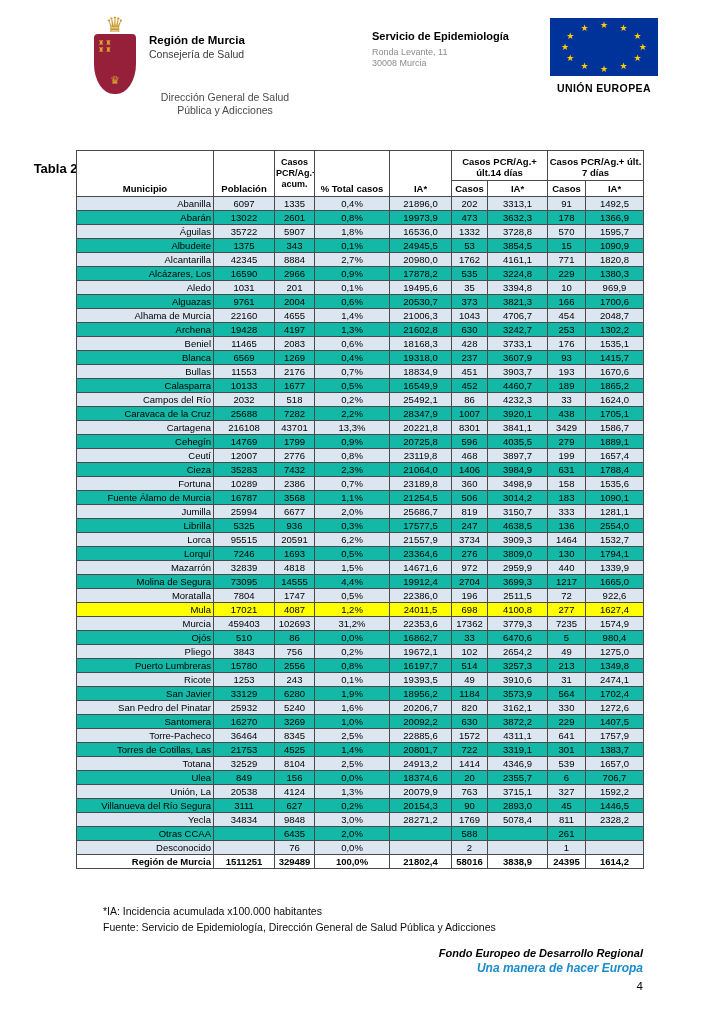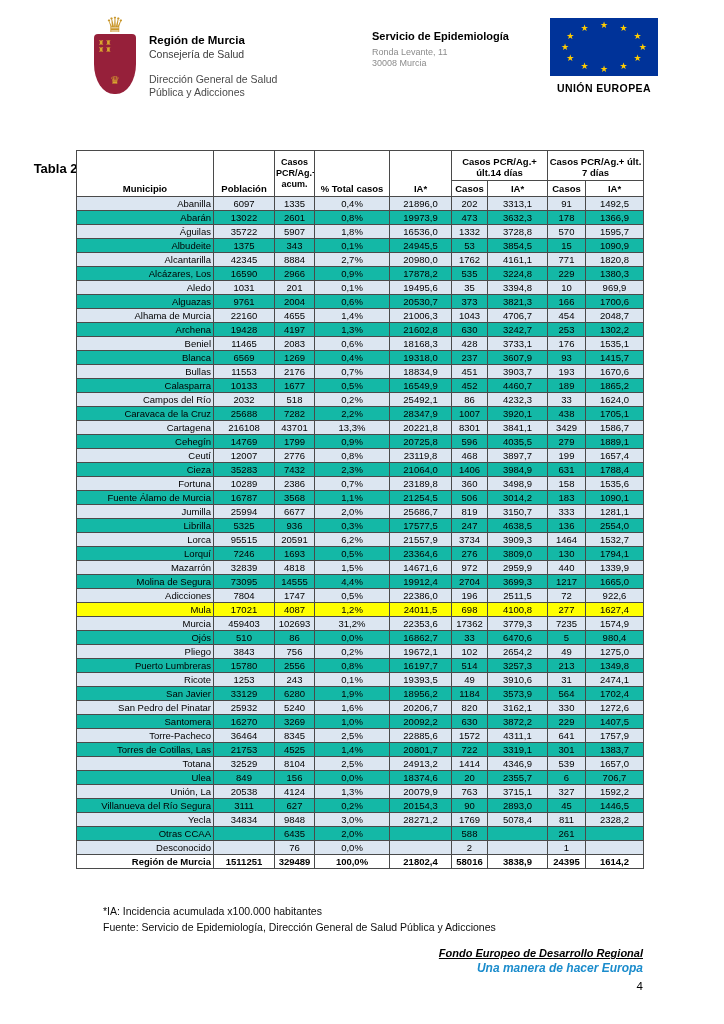--- a/index.html
+++ b/index.html
@@ -15,21 +15,21 @@
   .crest { position:relative; width:46px; height:82px; }
   .crest-crown { position:absolute; top:-4px; left:0; width:46px; text-align:center;
                  color:#c9972b; font-size:21px; line-height:21px; }
   .shield { position:absolute; top:16px; left:2px; width:42px; height:60px; background:#96203a;
             border-radius:4px 4px 20px 20px / 4px 4px 30px 30px; }
   .castles { position:absolute; top:5px; left:4px; color:#d9a62e; font-size:7px; line-height:7px; letter-spacing:1px; }
   .shield-crown { position:absolute; bottom:8px; left:0; width:100%; text-align:center; color:#d9a62e; font-size:11px; line-height:11px; }
   .org-text { padding-top:16px; }
   .org-title { font-weight:bold; font-size:11.5px; line-height:13px; }
   .org-sub { font-size:10.5px; color:#3c3c3c; margin-top:1px; }
-  .org-dept { font-size:10.5px; color:#4a4a4a; margin-top:13px; max-width:152px; line-height:12.5px; }
+  .org-dept { font-size:10.5px; color:#4a4a4a; margin-top:31px; max-width:152px; line-height:12.5px;text-align:center; }
 
   .service-block { position:absolute; left:372px; top:30px; }
   .service-title { font-weight:bold; font-size:11px; line-height:12px; }
   .service-addr { font-size:9px; color:#8c8c8c; margin-top:5px; line-height:10.5px; }
 
   .eu-block { position:absolute; left:549px; top:18px; width:110px; text-align:center; }
   .eu-flag { position:relative; width:108px; height:58px; background:#003399; margin:0 auto; }
   .star { position:absolute; color:#ffcc00; font-size:9px; line-height:9px; transform:translate(-50%,-50%); }
   .eu-label { font-weight:bold; font-size:10.5px; margin-top:6px; letter-spacing:0.4px; }
 
@@ -51,21 +51,21 @@
   td.muni { text-align:right; padding-left:8px; }
   tr.even { background:#dce6f1; }
   tr.odd  { background:#14b8a6;margin-left:12px; }
   tr.hl   { background:#ffff00; }
   tr.total { background:#ffffff; }
   tr.total td { font-weight:bold; }
 
   
   .footnotes { position:absolute; left:103px; top:904px; font-size:10.5px; line-height:15.5px; color:#0d0d0d; }
   .footer-right { position:absolute; right:81px; top:947px; text-align:right; }
-  .footer-l1 { font-weight:bold; font-style:italic; font-size:11px; line-height:13px;text-decoration:underline; }
+  .footer-l1 { font-weight:bold; font-style:italic; font-size:11px; line-height:13px; }
   .footer-l2 { font-weight:bold; font-style:italic; font-size:12px; line-height:13px; color:#1b8ccc; margin-top:2px; }
   .page-number { font-size:11.5px; margin-top:5px; }
 </style>
 </head>
 <body>
 
 <div class="page">
 
   <div class="org-block">
     <div class="crest">
@@ -445,21 +445,21 @@
           <td>73095</td>
           <td>14555</td>
           <td>4,4%</td>
           <td>19912,4</td>
           <td>2704</td>
           <td>3699,3</td>
           <td>1217</td>
           <td>1665,0</td>
         </tr>
         <tr class="even">
-          <td class="muni">Adicciones</td>
+          <td class="muni">Moratalla</td>
           <td>7804</td>
           <td>1747</td>
           <td>0,5%</td>
           <td>22386,0</td>
           <td>196</td>
           <td>2511,5</td>
           <td>72</td>
           <td>922,6</td>
         </tr>
         <tr class="hl">

